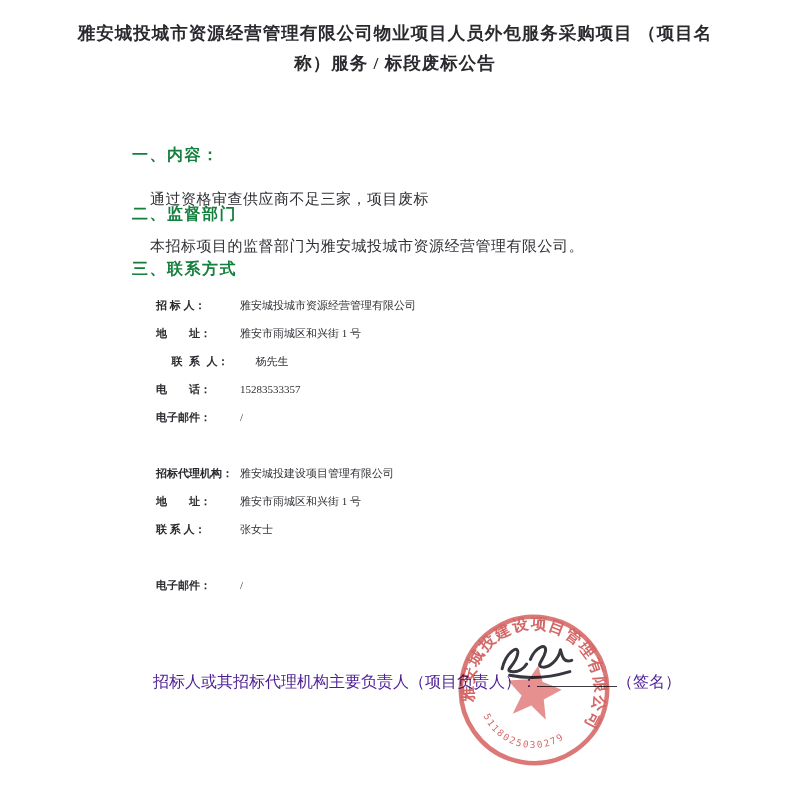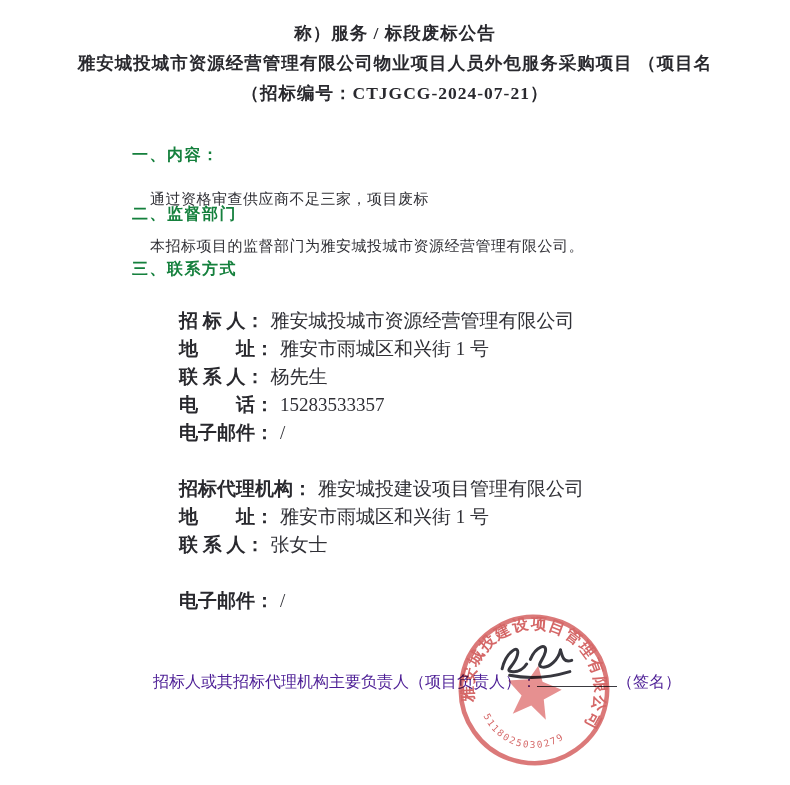--- a/index.html
+++ b/index.html
@@ -7,57 +7,56 @@
   .page {
     position:relative; width:790px; height:785px; margin:0 auto;
     background:#ffffff; overflow:hidden;
     font-family:"Liberation Serif","DejaVu Serif",serif;
     color:#2d2d32;
   }
   .title-block { position:absolute; top:18px; left:0; width:100%; text-align:center; }
   .title-line { font-size:17.5px; font-weight:bold; line-height:30px; letter-spacing:1px; color:#29292e; }
   .sec-heading { position:absolute; left:132px; font-size:16px; font-weight:bold; letter-spacing:1.5px; color:#15803d; }
   .sec-body { position:absolute; left:150px; font-size:15px; letter-spacing:0.5px; color:#303036;margin-top:17px; }
-  .row { position:absolute; left:160px; font-size:19px; white-space:pre; }
+  .row { position:absolute; left:145px; font-size:11px; white-space:pre; }
   .row .lbl { display:inline-block; min-width:78px; font-weight:bold; white-space:pre; color:#29292e; }
   .row .val { margin-left:6px; color:#303036; }
   .signoff { position:absolute; font-size:16px; white-space:pre; color:#4c1d95; }
   .signoff .fill-line { display:inline-block; border-bottom:1.6px solid #3a3a40; height:13px; vertical-align:baseline; }
   .line-sign { width:80px; }
   .line-seal { width:142px; }
   .stamp { position:absolute; left:455px; top:611px; width:158px; height:158px;
            mix-blend-mode:multiply; opacity:0.88; }
   .signature { position:absolute; left:489px; top:630px; width:94px; height:54px; mix-blend-mode:multiply; }
 </style>
 </head>
 <body>
 
 <div class="page">
 
   <div class="title-block">
+    <div class="title-line">雅安城投城市资源经营管理有限公司物业项目人员外包服务采购项目 （项目名</div>
     <div class="title-line">称）服务 / 标段废标公告</div>
-    <div class="title-line">雅安城投城市资源经营管理有限公司物业项目人员外包服务采购项目 （项目名</div>
-    <div class="title-line">（招标编号：CTJGCG-2024-07-21）</div>
   </div>
 
   <div class="sec-heading" style="top:145px;">一、内容：</div>
   <div class="sec-body" style="top:173px;">通过资格审查供应商不足三家，项目废标</div>
 
   <div class="sec-heading" style="top:204px;">二、监督部门</div>
   <div class="sec-body" style="top:220px;">本招标项目的监督部门为雅安城投城市资源经营管理有限公司。</div>
 
   <div class="sec-heading" style="top:259px;">三、联系方式</div>
 
   <div class="row" style="top:286px;">
     <span class="lbl">招 标 人：</span><span class="val">雅安城投城市资源经营管理有限公司</span>
   </div>
   <div class="row" style="top:314px;">
     <span class="lbl">地　　址：</span><span class="val">雅安市雨城区和兴街 1 号</span>
   </div>
-  <div class="row" style="top:342px;">
+  <div class="row" style="top:342px;font-family:Liberation Mono, monospace;">
     <span class="lbl">联 系 人：</span><span class="val">杨先生</span>
   </div>
   <div class="row" style="top:370px;">
     <span class="lbl">电　　话：</span><span class="val">15283533357</span>
   </div>
   <div class="row" style="top:398px;">
     <span class="lbl">电子邮件：</span><span class="val">/</span>
   </div>
 
   <div class="row" style="top:454px;">

